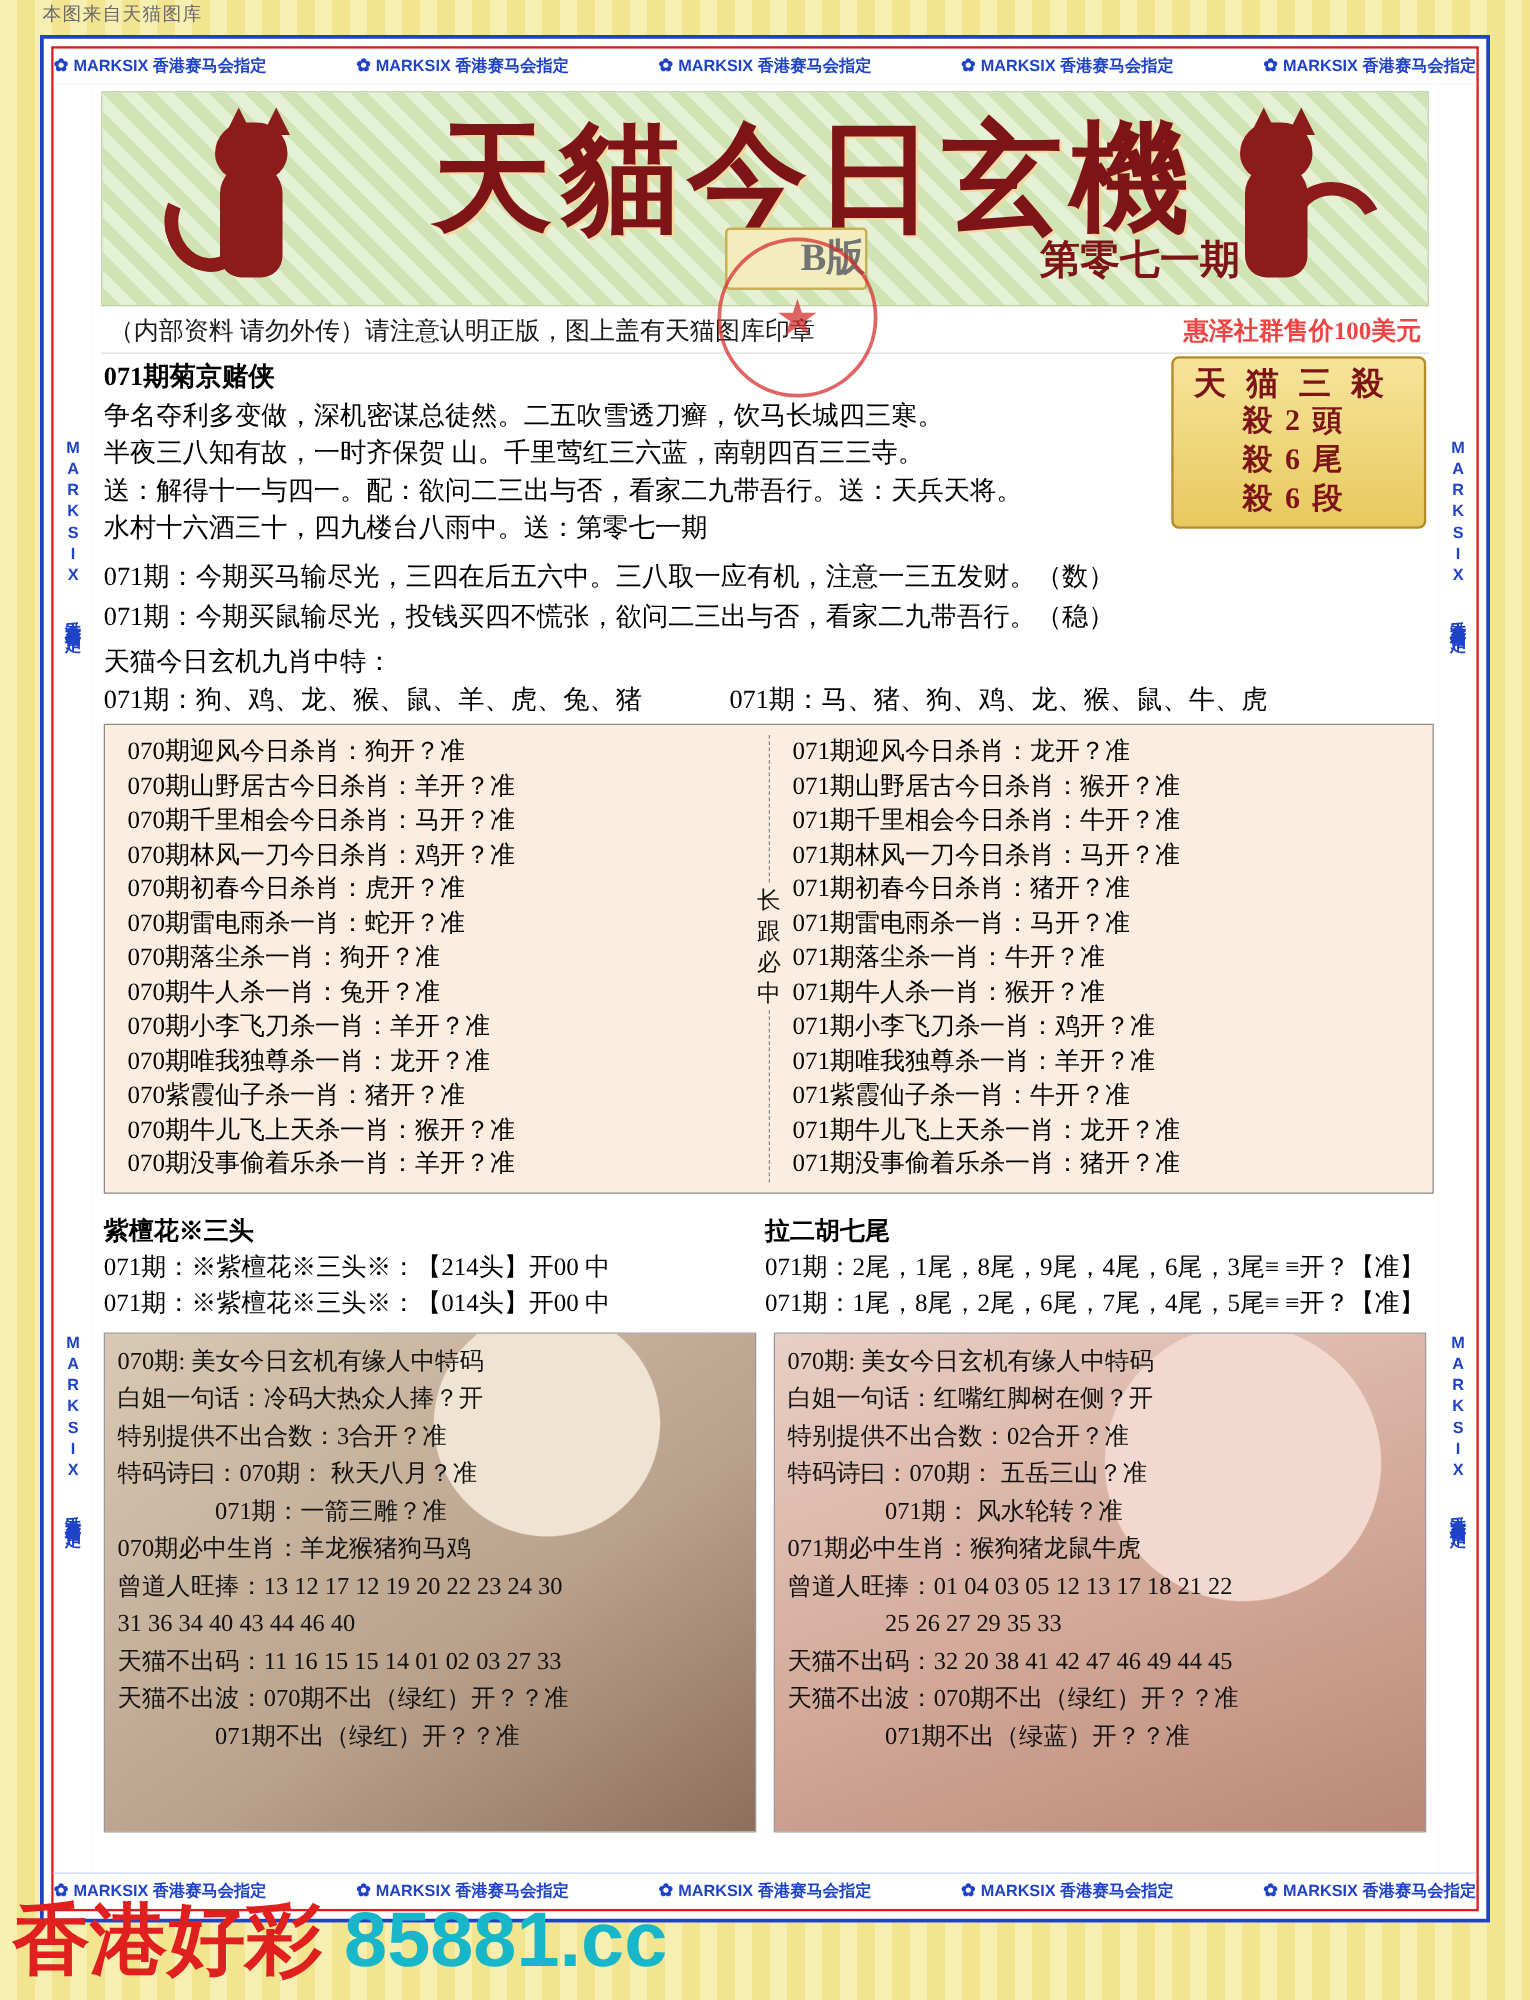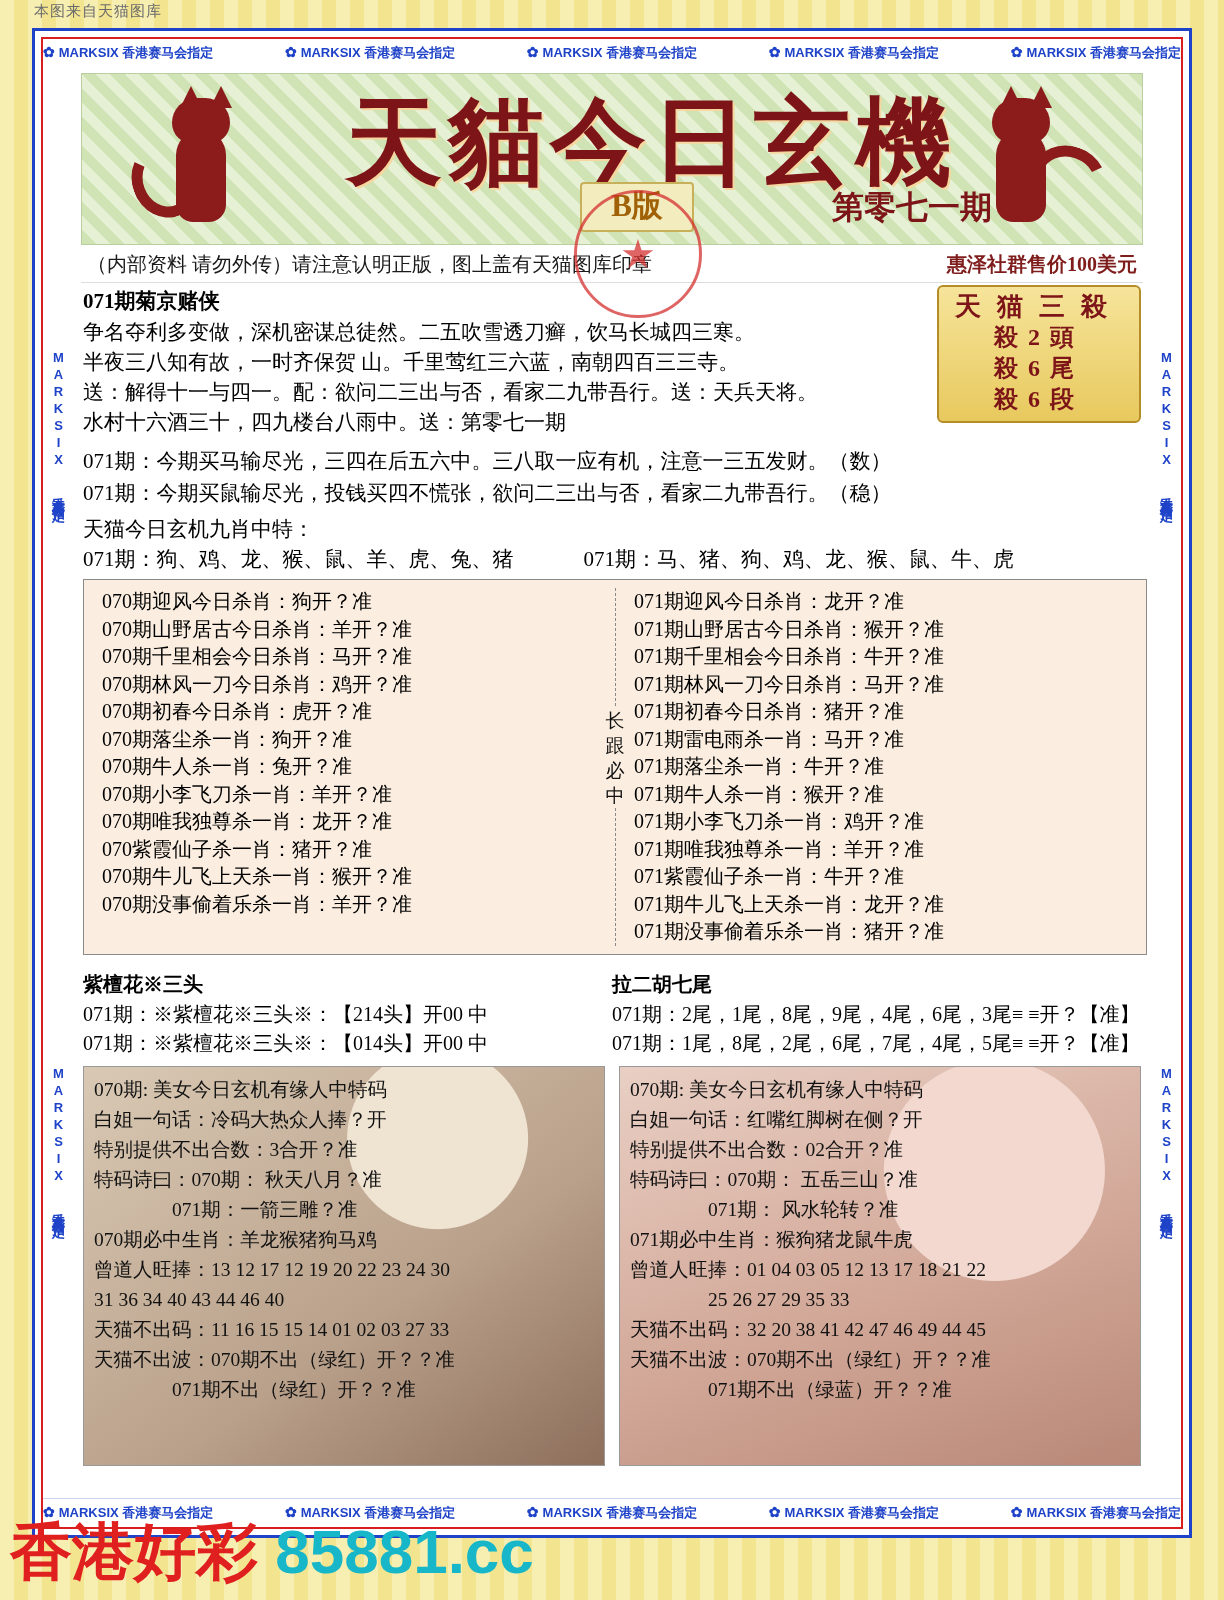--- a/index.html
+++ b/index.html
@@ -79,41 +79,41 @@
   .cat .tail{
     position:absolute;bottom:4px;width:46px;height:54px;
     border:11px solid #8c1b1b;border-radius:50%;
     border-top-color:transparent;border-right-color:transparent;
   }
   .cat.left .tail{left:-30px;transform:rotate(-20deg);}
   .cat.right .tail{right:-30px;transform:rotate(110deg);}
   .bver{
     position:absolute;left:498px;top:108px;width:110px;height:46px;
     background:#f3ecbf;border:2px solid #c8b05a;border-radius:4px;
-    color:#a16207;font-size:31px;font-weight:bold;text-align:center;
+    color:#737373;font-size:31px;font-weight:bold;text-align:right;
     line-height:44px;
   }
   .issue{
     position:absolute;right:150px;top:112px;font-size:32px;color:#7d1418;
     font-weight:bold;
   }
   .stamp{
     position:absolute;left:492px;top:116px;width:122px;height:122px;
     border:3px solid #d42a2a;border-radius:50%;opacity:.72;
     color:#d42a2a;font-size:11px;text-align:center;z-index:6;
     display:flex;align-items:center;justify-content:center;
   }
   .stamp .star{font-size:40px;color:#d42a2a;}
   
   .notice{
     display:flex;align-items:center;justify-content:space-between;
     margin:2px 8px 0 8px;padding:4px 6px;font-size:20px;color:#1a1a1a;
     border-bottom:1px solid #ddd;
   }
-  .notice .price{color:#7f1d1d;font-weight:bold;}
+  .notice .price{color:#ef4444;font-weight:bold;}
   
   .poem-wrap{position:relative;margin:4px 10px 0 10px;}
   .poem-title{font-size:21px;font-weight:bold;margin:4px 0 2px 0;}
   .poem-line{font-size:21px;line-height:30px;}
   .sanmou{
     position:absolute;right:0;top:-2px;width:200px;
     background:linear-gradient(#f6e49a,#e8c95e);
     border:2px solid #b58d28;border-radius:6px;padding:4px 0 6px 0;
     text-align:center;color:#7d1418;font-weight:bold;
   }
@@ -248,20 +248,21 @@
         <span>071期：马、猪、狗、鸡、龙、猴、鼠、牛、虎</span>
       </div>
 
       <div class="killbox">
         <div class="killcol">
           <div>070期迎风今日杀肖：狗开？准</div>
           <div>070期山野居古今日杀肖：羊开？准</div>
           <div>070期千里相会今日杀肖：马开？准</div>
           <div>070期林风一刀今日杀肖：鸡开？准</div>
           <div>070期初春今日杀肖：虎开？准</div>
+          <div>070期雷电雨杀一肖：蛇开？准</div>
           <div>070期落尘杀一肖：狗开？准</div>
           <div>070期牛人杀一肖：兔开？准</div>
           <div>070期小李飞刀杀一肖：羊开？准</div>
           <div>070期唯我独尊杀一肖：龙开？准</div>
           <div>070紫霞仙子杀一肖：猪开？准</div>
           <div>070期牛儿飞上天杀一肖：猴开？准</div>
           <div>070期没事偷着乐杀一肖：羊开？准</div>
         </div>
         <div class="killcol right">
           <div>071期迎风今日杀肖：龙开？准</div>

